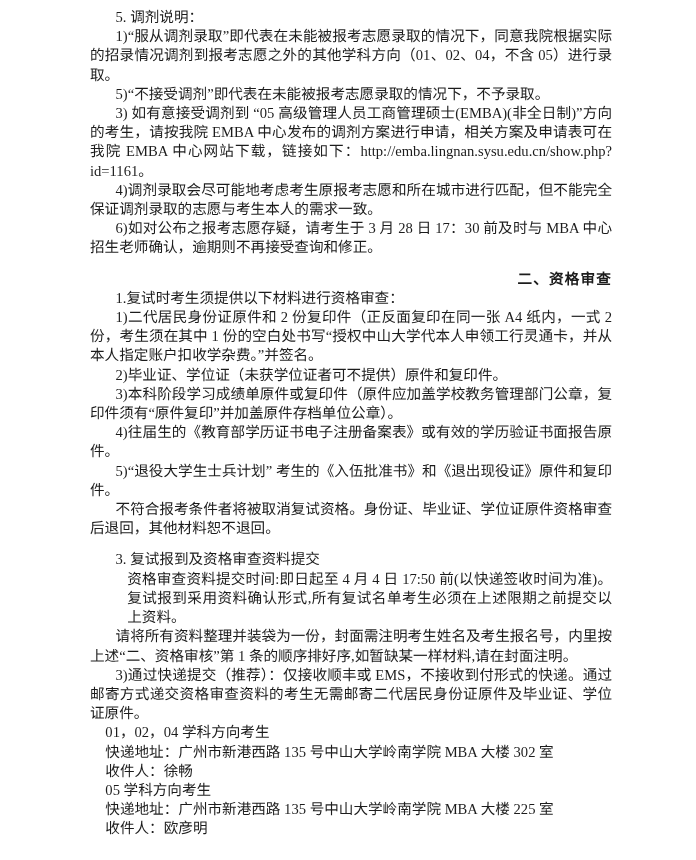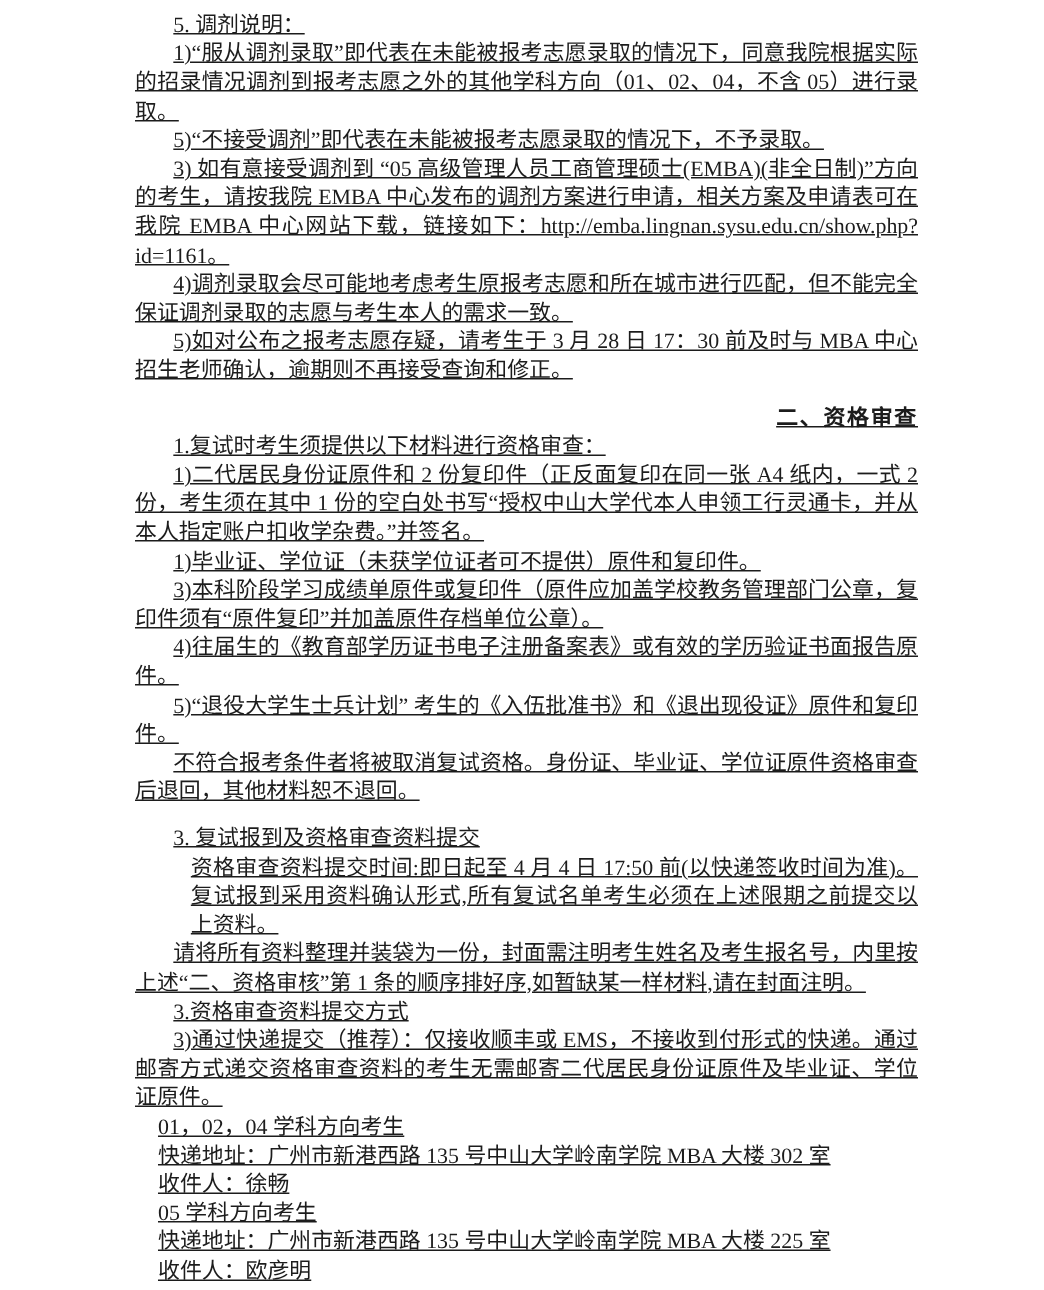--- a/index.html
+++ b/index.html
@@ -19,21 +19,20 @@
   .doc {
     font-family: "Liberation Serif", "DejaVu Serif", serif;
     font-size: 14.6px;
     line-height: 19.2px;
     color: #1c1c1c;
     text-align: justify;
   }
   .doc p {
     margin: 0;
     padding: 0;
-    text-decoration: underline;
   }
   
   .doc p.indent2 { text-indent: 1.75em; }
   
   .doc p.indent1 { text-indent: 1.05em; text-align: left; }
   
   .doc p.block  { margin-left: 2.55em; text-indent: 0; }
   
   .doc p.heading {
     font-weight: bold;
@@ -46,35 +45,34 @@
 </head>
 <body>
 
 <div class="page" style="background: rgb(255, 255, 255);">
   <div class="doc" style="color: rgb(28, 28, 28);">
       <p class="indent2">5. 调剂说明：</p>
       <p class="indent2">1)“服从调剂录取”即代表在未能被报考志愿录取的情况下，同意我院根据实际的招录情况调剂到报考志愿之外的其他学科方向（01、02、04，不含 05）进行录取。</p>
       <p class="indent2">5)“不接受调剂”即代表在未能被报考志愿录取的情况下，不予录取。</p>
       <p class="indent2">3) 如有意接受调剂到 “05 高级管理人员工商管理硕士(EMBA)(非全日制)”方向的考生，请按我院 EMBA 中心发布的调剂方案进行申请，相关方案及申请表可在我院 EMBA 中心网站下载，链接如下：http://emba.lingnan.sysu.edu.cn/show.php?id=1161。</p>
       <p class="indent2">4)调剂录取会尽可能地考虑考生原报考志愿和所在城市进行匹配，但不能完全保证调剂录取的志愿与考生本人的需求一致。</p>
-      <p class="indent2">5)如对公布之报考志愿存疑，请考生于 3 月 28 日 17：30 前及时与 MBA 中心招生老师确认，逾期则不再接受查询和修正。</p>
+      <p class="indent2">6)如对公布之报考志愿存疑，请考生于 3 月 28 日 17：30 前及时与 MBA 中心招生老师确认，逾期则不再接受查询和修正。</p>
       <div class="gap"></div>
       <p class="heading">二、资格审查</p>
       <p class="indent2">1.复试时考生须提供以下材料进行资格审查：</p>
       <p class="indent2">1)二代居民身份证原件和 2 份复印件（正反面复印在同一张 A4 纸内，一式 2 份，考生须在其中 1 份的空白处书写“授权中山大学代本人申领工行灵通卡，并从本人指定账户扣收学杂费。”并签名。</p>
-      <p class="indent2">1)毕业证、学位证（未获学位证者可不提供）原件和复印件。</p>
+      <p class="indent2">2)毕业证、学位证（未获学位证者可不提供）原件和复印件。</p>
       <p class="indent2">3)本科阶段学习成绩单原件或复印件（原件应加盖学校教务管理部门公章，复印件须有“原件复印”并加盖原件存档单位公章）。</p>
       <p class="indent2">4)往届生的《教育部学历证书电子注册备案表》或有效的学历验证书面报告原件。</p>
       <p class="indent2">5)“退役大学生士兵计划” 考生的《入伍批准书》和《退出现役证》原件和复印件。</p>
       <p class="indent2">不符合报考条件者将被取消复试资格。身份证、毕业证、学位证原件资格审查后退回，其他材料恕不退回。</p>
       <div class="gap"></div>
       <p class="indent2">3. 复试报到及资格审查资料提交</p>
       <p class="block">资格审查资料提交时间:即日起至 4 月 4 日 17:50 前(以快递签收时间为准)。复试报到采用资料确认形式,所有复试名单考生必须在上述限期之前提交以上资料。</p>
       <p class="indent2">请将所有资料整理并装袋为一份，封面需注明考生姓名及考生报名号，内里按上述“二、资格审核”第 1 条的顺序排好序,如暂缺某一样材料,请在封面注明。</p>
-      <p class="indent2">3.资格审查资料提交方式</p>
       <p class="indent2">3)通过快递提交（推荐）：仅接收顺丰或 EMS，不接收到付形式的快递。通过邮寄方式递交资格审查资料的考生无需邮寄二代居民身份证原件及毕业证、学位证原件。</p>
       <p class="indent1">01，02，04 学科方向考生</p>
       <p class="indent1">快递地址：广州市新港西路 135 号中山大学岭南学院 MBA 大楼 302 室</p>
       <p class="indent1">收件人：徐畅</p>
       <p class="indent1">05 学科方向考生</p>
       <p class="indent1">快递地址：广州市新港西路 135 号中山大学岭南学院 MBA 大楼 225 室</p>
       <p class="indent1">收件人：欧彦明</p>
     </div>
 </div>
 

